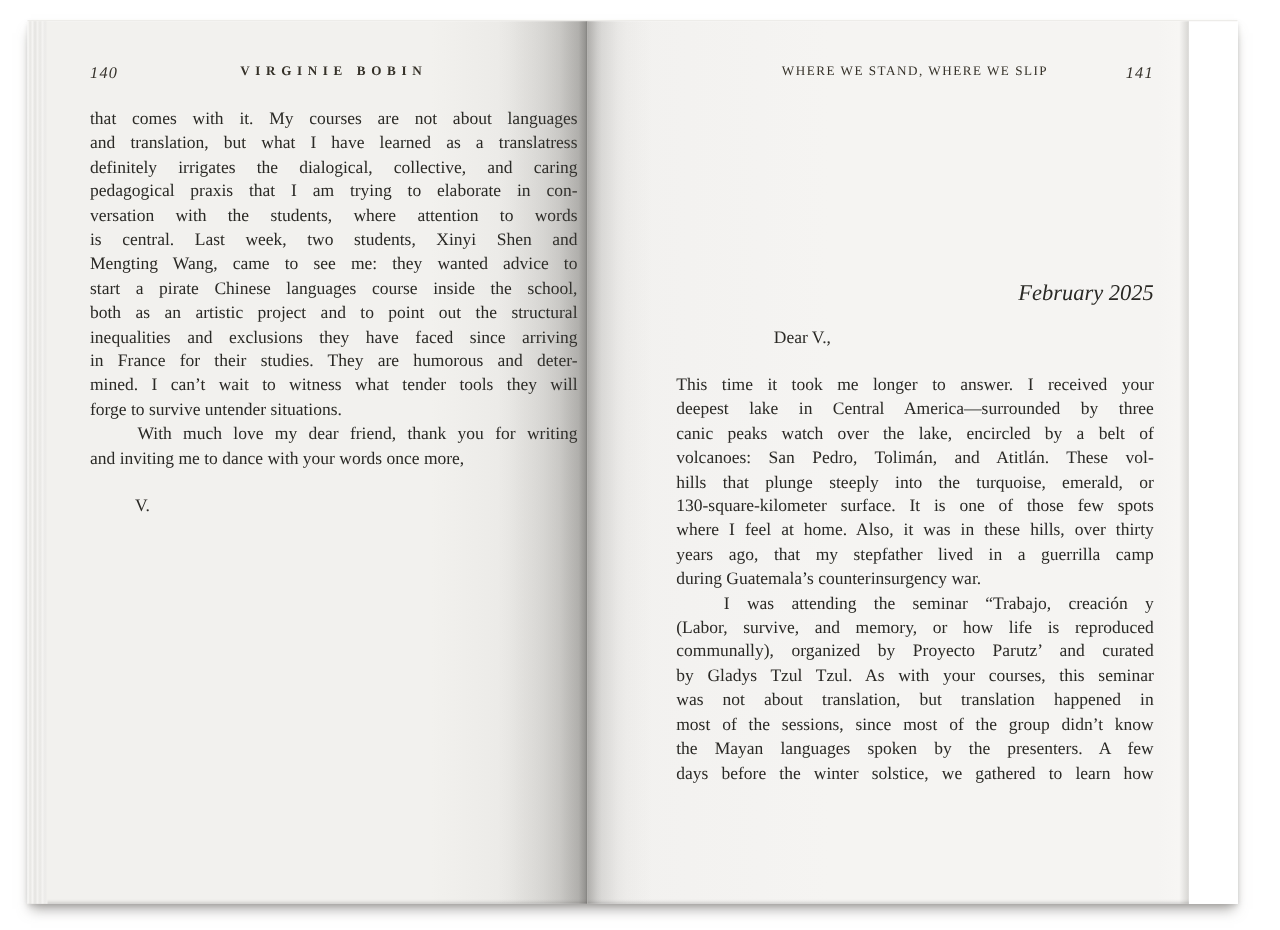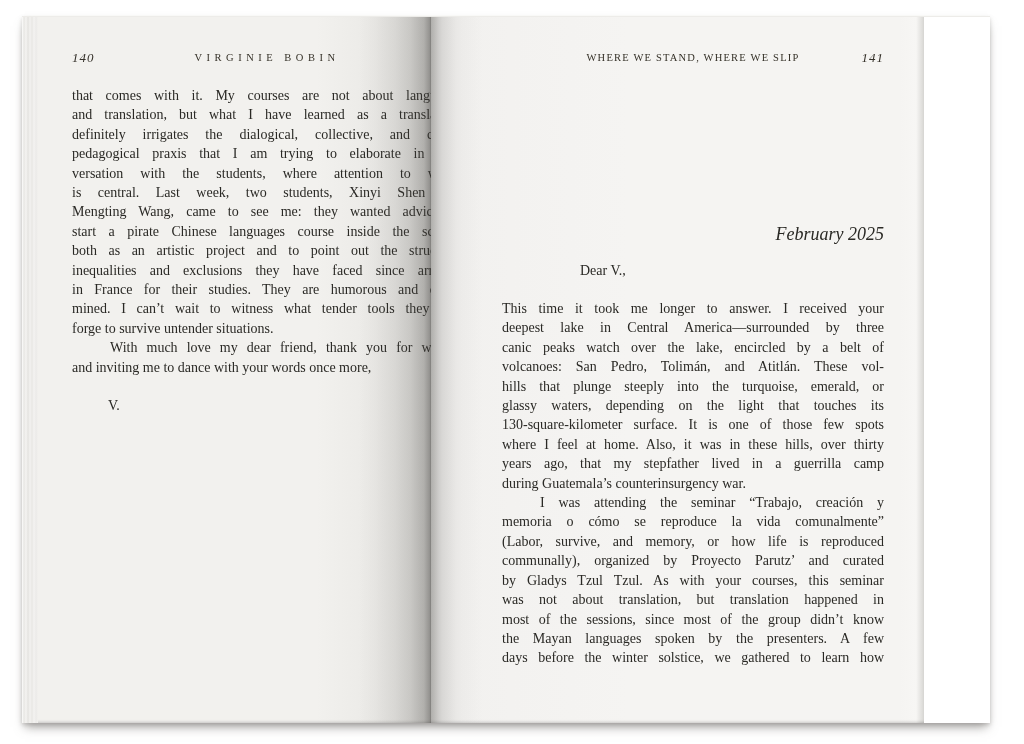--- a/index.html
+++ b/index.html
@@ -12,42 +12,42 @@
   .book{
     position:absolute;left:22px;top:16px;width:968px;height:706px;
     display:flex;
     border-top:1px solid #edece9;
     box-shadow:0 7px 10px -3px rgba(100,97,92,0.55), 0 2px 4px rgba(120,117,112,0.30);
   }
   .page{position:relative;height:100%;box-shadow:inset 0 -3px 3px -2px rgba(0,0,0,0.18);}
   .page-left{
     width:409px;
     background:linear-gradient(to right,#f2f1ee 0%,#f2f1ee 72%,#ebeae7 86%,#dddcd9 95%,#c2c1be 99.6%,#aaa9a6 100%);
+    padding-left:39px;
   }
   .page-right{
     width:481px;
     background:linear-gradient(to right,#d5d4d1 0%,#e7e6e4 1.6%,#f2f1ef 5%,#f5f4f2 40%,#f5f4f2 95%,#f7f6f4 98.4%,#d7d6d3 100%);
-    padding-left:12px;
   }
   .fore-edge{
     position:absolute;left:0;top:0;bottom:0;width:16px;
     background:linear-gradient(to right,#fdfdfc 0px,#e7e6e3 2px,#f5f4f2 4px,#e4e3e0 6px,#f3f2f0 8px,#e8e7e4 10px,#f4f3f1 12px,#ebeae8 14px,#f2f1ee 16px);
   }
   .gutter-shade-left{
     position:absolute;right:0;top:0;bottom:0;width:72px;pointer-events:none;
     background:linear-gradient(to right,rgba(90,88,84,0) 0%,rgba(90,88,84,0.08) 50%,rgba(90,88,84,0.22) 90%,rgba(60,58,55,0.38) 100%);
   }
   .gutter-shade-right{
     position:absolute;left:0;top:0;bottom:0;width:52px;pointer-events:none;
     background:linear-gradient(to right,rgba(70,68,65,0.26) 0%,rgba(70,68,65,0.10) 22%,rgba(70,68,65,0.03) 60%,rgba(70,68,65,0) 100%);
   }
   .running-head{position:absolute;top:34px;height:14px;line-height:14px;color:#353128;}
   .folio{font-style:italic;font-size:13px;letter-spacing:1px;color:#35312a;}
   .head-title{font-size:10.5px;color:#353128;}
-  .head-title.wide{letter-spacing:4.5px;}
+  .head-title.wide{letter-spacing:4.5px;font-weight:bold;}
   .head-title.narrow{letter-spacing:1.2px;}
   .textblock{position:absolute;color:#2a2925;font-size:14px;}
   .line{line-height:19.4px;text-align:left;}
   .line.just{text-align:justify;text-align-last:justify;}
   .line.indent{text-indent:38px;}
   .dateline{font-style:italic;font-size:18px;text-align:right;line-height:20px;}
   .salutation{font-size:14px;line-height:19.4px;margin-left:40px;}
   .signature{font-size:14px;line-height:19.4px;}
 </style>
 </head>
@@ -97,27 +97,25 @@
     <div class="textblock dateline" style="left:71px;top:207px;width:382px;">February 2025</div>
 
     <div class="textblock salutation" style="left:109px;top:244px;width:300px;">Dear V.,</div>
 
     <div class="textblock" style="left:71px;top:282px;width:382px;">
         <div class="line just">This time it took me longer to answer. I received your</div>
         <div class="line just">deepest lake in Central America—surrounded by three</div>
         <div class="line just">canic peaks watch over the lake, encircled by a belt of</div>
         <div class="line just">volcanoes: San Pedro, Tolimán, and Atitlán. These vol-</div>
         <div class="line just">hills that plunge steeply into the turquoise, emerald, or</div>
-        <div class="line just">glassy waters, depending on the light that touches its</div>
         <div class="line just">130-square-kilometer surface. It is one of those few spots</div>
         <div class="line just">where I feel at home. Also, it was in these hills, over thirty</div>
         <div class="line just">years ago, that my stepfather lived in a guerrilla camp</div>
         <div class="line">during Guatemala’s counterinsurgency war.</div>
         <div class="line just indent">I was attending the seminar “Trabajo, creación y</div>
-        <div class="line just">memoria o cómo se reproduce la vida comunalmente”</div>
         <div class="line just">(Labor, survive, and memory, or how life is reproduced</div>
         <div class="line just">communally), organized by Proyecto Parutz’ and curated</div>
         <div class="line just">by Gladys Tzul Tzul. As with your courses, this seminar</div>
         <div class="line just">was not about translation, but translation happened in</div>
         <div class="line just">most of the sessions, since most of the group didn’t know</div>
         <div class="line just">the Mayan languages spoken by the presenters.  A few</div>
         <div class="line just">days before the winter solstice, we gathered to learn how</div>
       </div>
   </div>
 

